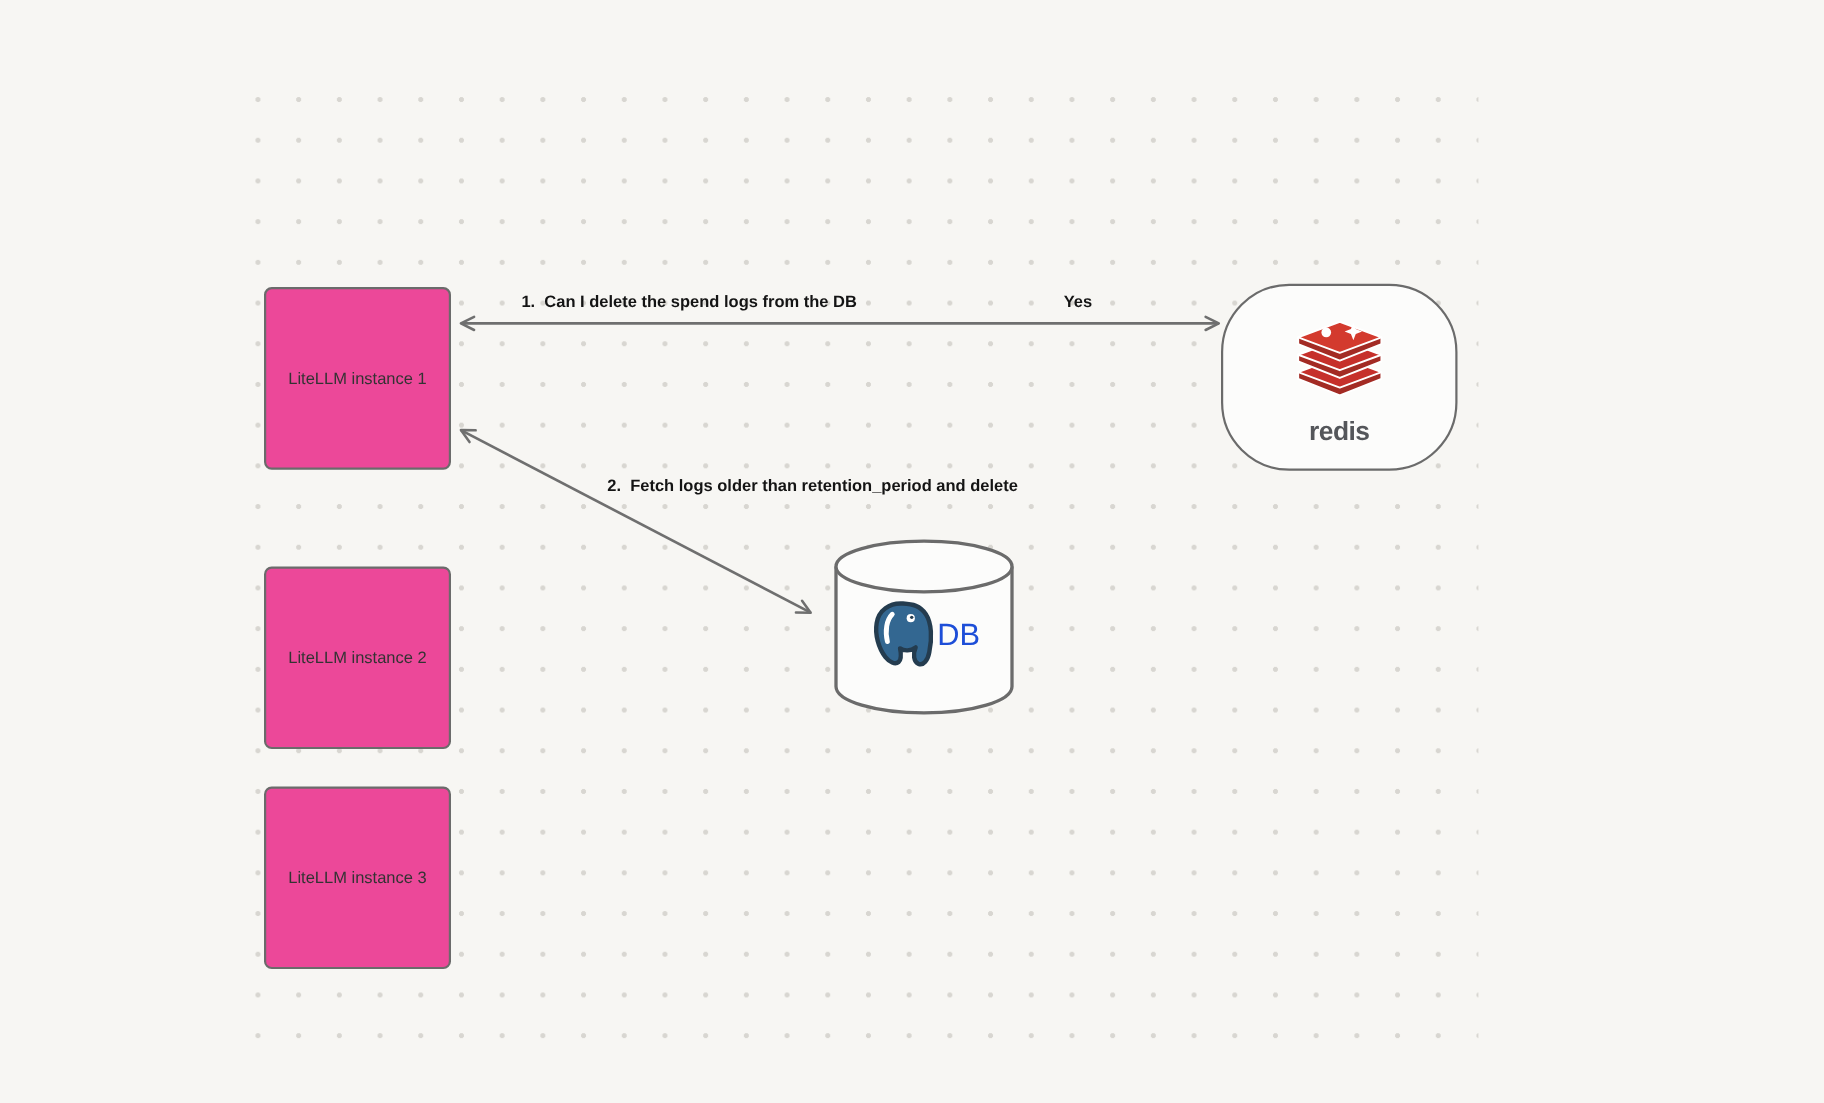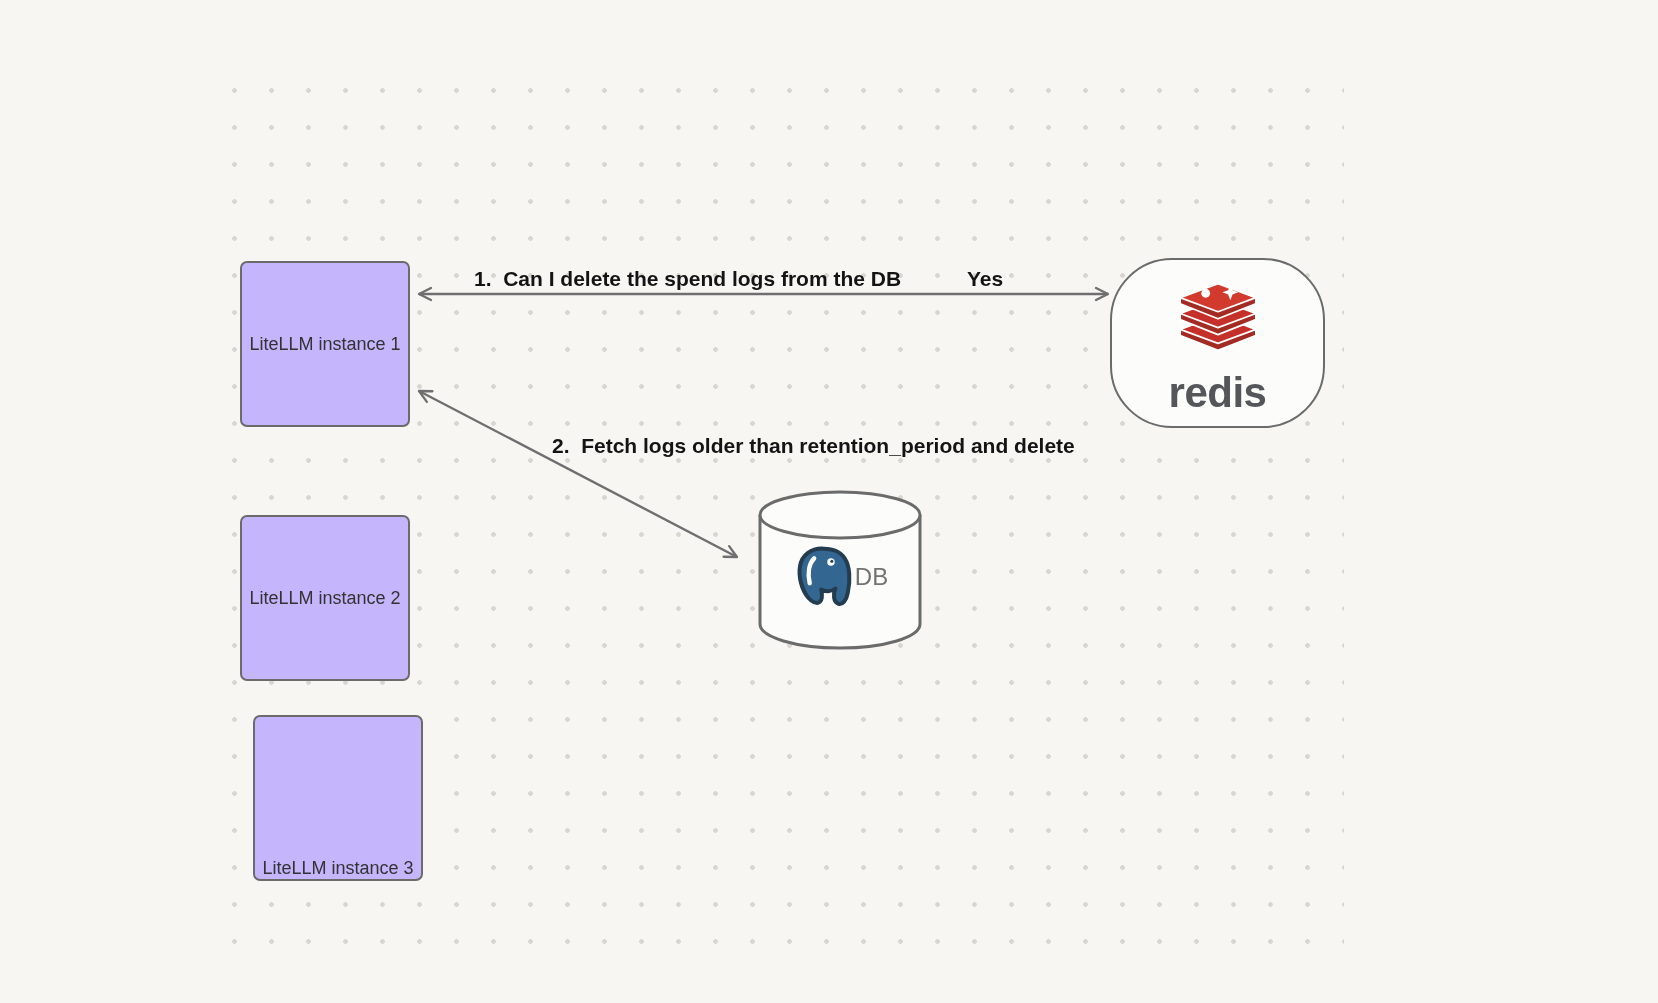--- a/index.html
+++ b/index.html
@@ -13,49 +13,49 @@
     position:absolute; left:208px; top:64px; width:1136px; height:886px;
     background-image: radial-gradient(circle, #d8d6d1 2px, transparent 2.6px);
     background-size: 37px 37px;
     background-position: 8px 8px;
   }
 
   .edges-svg { position:absolute; left:0; top:0; width:1658px; height:1003px; pointer-events:none; }
 
   .box {
     position:absolute; width:170px; height:166px;
-    background:#c4b5fd; border:2px solid #6b6b6b; border-radius:7px;
+    background:#ec4899; border:2px solid #6b6b6b; border-radius:7px;
     display:flex; align-items:center; justify-content:center;
-    font-size:18px; color:#333; text-align:center;
+    font-size:15px; color:#333; text-align:center;
   }
   #inst1 { left:240px; top:261px; }
   #inst2 { left:240px; top:471px;margin-top:44px; }
-  #inst3 { left:253px; top:715px;align-items:flex-end; }
+  #inst3 { left:240px; top:715px; }
 
   .redis-node {
     position:absolute; left:1110px; top:258px; width:215px; height:170px;
     background:#fcfcfb; border:2.5px solid #6b6b6b; border-radius:62px;
     display:flex; flex-direction:column; align-items:center; justify-content:center;
     padding-top:8px;
   }
   .redis-word {
-    font-size:42px; font-weight:700; color:#54565a; letter-spacing:-0.5px;
+    font-size:24px; font-weight:700; color:#54565a; letter-spacing:-0.5px;
     line-height:1; margin-top:18px;
   }
 
   .db-node { position:absolute; left:757px; top:489px; width:166px; height:164px; }
   .db-cyl  { position:absolute; left:0; top:0; }
   .db-content {
     position:absolute; left:0; top:56px; width:100%;
     display:flex; align-items:center; justify-content:center; gap:1px;
   }
-  .db-label { font-size:24px; color:#737373; line-height:1; }
+  .db-label { font-size:28px; color:#1d4ed8; line-height:1; }
 
   .edge-label {
-    position:absolute; font-size:21px; font-weight:700; color:#141414;
+    position:absolute; font-size:15px; font-weight:700; color:#141414;
     white-space:pre; line-height:1.2;
   }
   #elabel1   { left:474px; top:266px; }
   #elabelYes { left:967px; top:266px;text-align:right; }
   #elabel2   { left:552px; top:433px;text-align:right; }
 </style>
 </head>
 <body>
 
 <div class="canvas">

